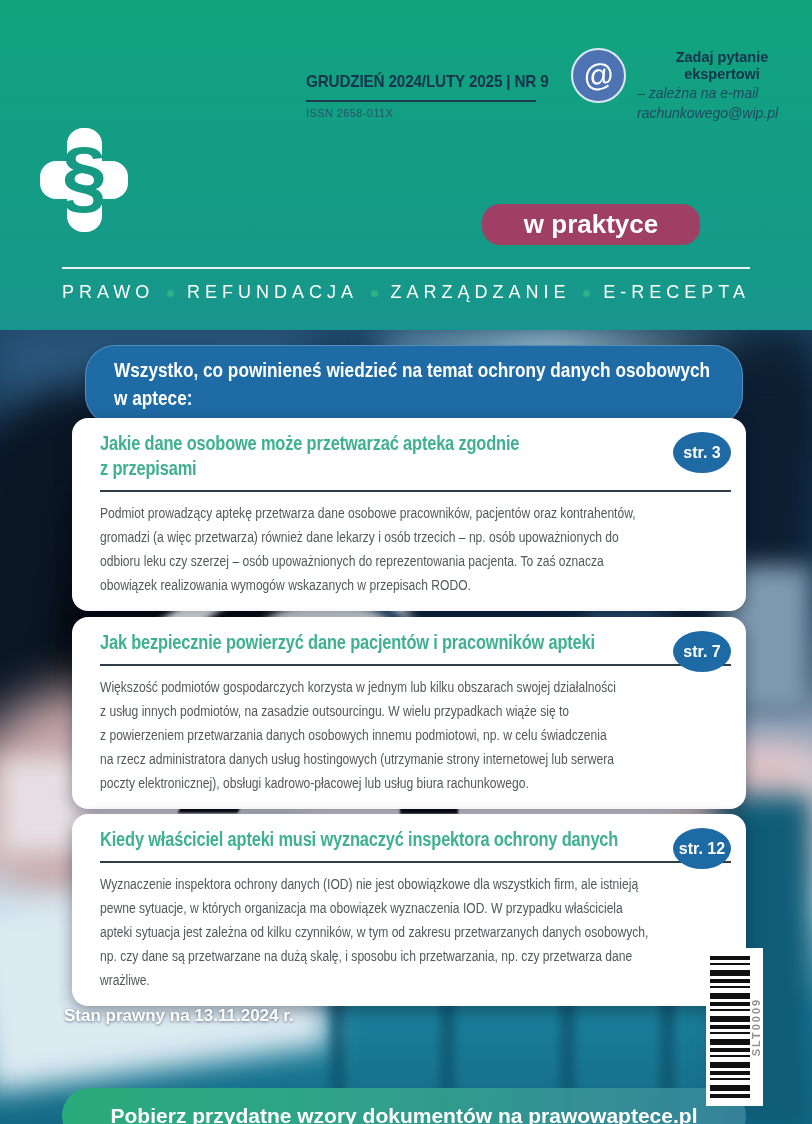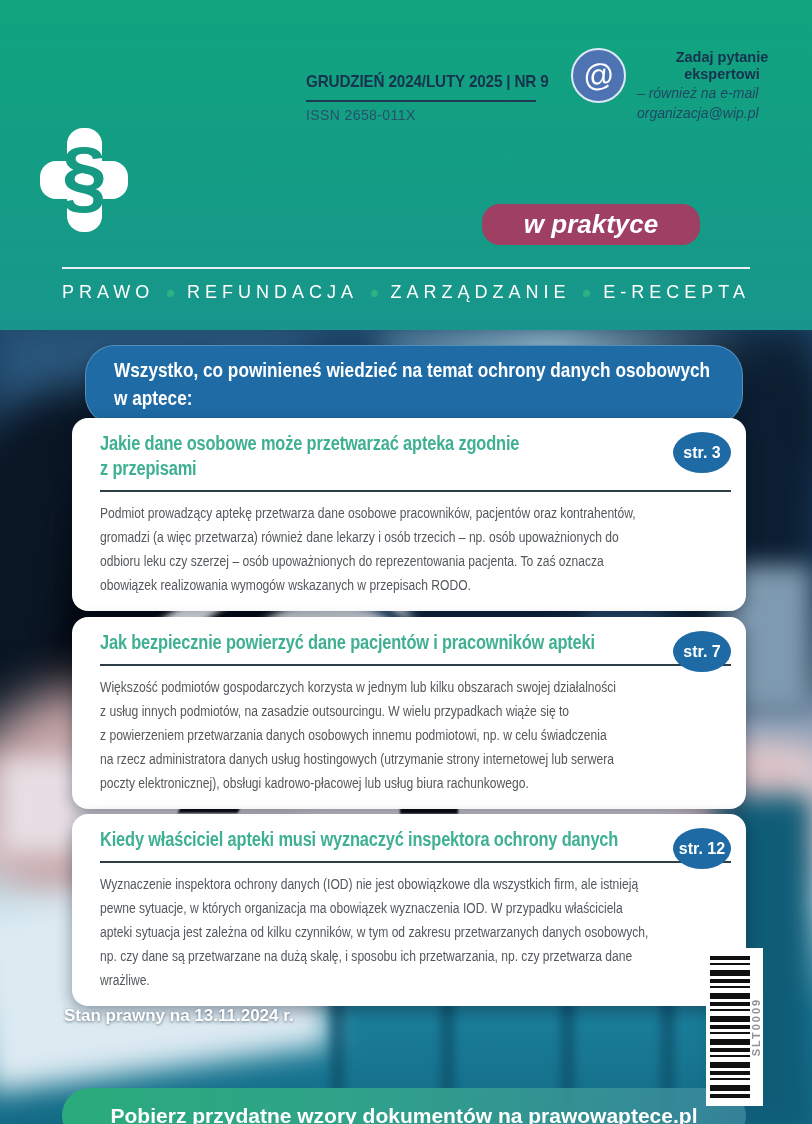--- a/index.html
+++ b/index.html
@@ -32,35 +32,35 @@
   .b16{ right:0; top:415px; width:125px; height:125px; background:#d8bfc4; filter:blur(18px); }
   .b17{ left:-25px; top:555px; width:345px; height:185px; background:#dceaf2; filter:blur(14px); transform:rotate(-8deg); }
   .b18{ right:0; top:465px; width:95px; height:335px; background:#0f5c77; filter:blur(13px); }
   .bar-v { width:15px; height:125px; top:665px; background:#0d4d68; opacity:.65; filter:blur(5px); }
   
   .special-badge { position:absolute; left:36px; top:47px; width:254px; height:54px; background:#ee7d2a;
     border-radius:27px; color:#fff; font-weight:bold; font-size:26px; display:flex; align-items:center; justify-content:center; letter-spacing:.5px; }
   .date-block { position:absolute; left:306px; top:52px; width:240px;margin-top:20px; }
   .issue-date { color:#16324d; font-weight:bold; font-size:17px; letter-spacing:-.2px; white-space:nowrap; width:112%; transform:scaleX(.9); transform-origin:left top; }
   .date-rule { width:230px; height:2px; background:#1d3a52; margin:8px 0 5px; }
-  .issn { color:#28506b; font-size:14px; letter-spacing:.4px; }
+  .issn { color:#28506b; font-size:11px; letter-spacing:.4px; }
   .at-wrap { position:absolute; left:571px; top:48px; width:55px; height:55px; border-radius:50%;
     background:#4d73b3; border:2px solid #dfe8f4; display:flex; align-items:center; justify-content:center; }
   .at-glyph { color:#fff; font-size:31px; line-height:1; transform:rotate(-8deg); }
   .expert-block { position:absolute; left:637px; top:49px; width:170px; color:#16324d; }
   .expert-title { font-weight:bold; font-size:14.5px; line-height:1.15;text-align:center; }
   .expert-line { font-style:italic; font-size:14px; color:#1f4763; margin-top:3px; line-height:1.2; }
   
   .logo-icon { position:absolute; left:40px; top:128px; width:88px; height:104px; }
   .cross-v { position:absolute; left:27px; top:0; width:35px; height:104px; background:#fff; border-radius:16px; }
   .cross-h { position:absolute; left:0; top:33px; width:88px; height:38px; background:#fff; border-radius:16px; }
   .para-glyph { position:absolute; left:50%; top:-4px; transform:translateX(-50%); font-size:82px; line-height:104px; font-weight:bold; color:#169a84; }
   .wordmark { position:absolute; left:138px; top:118px; color:#fff; font-weight:bold; font-size:69px; letter-spacing:-1.5px; white-space:nowrap; }
   .subtitle-badge { position:absolute; left:482px; top:204px; width:218px; height:41px; background:#9e3f63; border-radius:18px;
-    color:#fff; font-weight:bold; font-style:italic; font-size:26px; display:flex; align-items:center; justify-content:center; }
+    color:#fff; font-weight:bold; font-size:26px; display:flex; align-items:center; justify-content:center; }
   .top-rule { position:absolute; left:62px; top:267px; width:688px; height:2px; background:#e9f1f5; }
   .nav { position:absolute; left:62px; top:282px; width:688px; display:flex; align-items:center; justify-content:space-between; }
   .nav-item { color:#fff; font-weight:normal; font-size:18px; letter-spacing:5px; white-space:nowrap; }
   .nav-dot { width:7px; height:7px; border-radius:50%; background:#2db286; margin-top:2px; }
   
   .headline-box { position:absolute; left:85px; top:345px; width:658px; background:#1f6ba5; border:1.5px solid rgba(180,215,235,.35);
     border-radius:30px; padding:10px 28px 12px; box-shadow:0 4px 12px rgba(0,20,40,.3); }
   .headline-text { color:#fff; font-weight:bold; font-size:21px; line-height:1.33; white-space:pre-line;
     width:122%; transform:scaleX(.82); transform-origin:left top; }
   .card { position:absolute; left:72px; width:674px; background:#fff; border-radius:16px; padding:13px 28px 14px;
@@ -119,22 +119,22 @@
     <div class="issue-date">GRUDZIEŃ 2024/LUTY 2025 | NR 9</div>
     <div class="date-rule"></div>
     <div class="issn">ISSN 2658-011X</div>
   </div>
 
   <div class="at-wrap">
     <span class="at-glyph">@</span>
   </div>
   <div class="expert-block">
     <div class="expert-title">Zadaj pytanie ekspertowi</div>
-    <div class="expert-line">– również na e-mail</div>
-    <div class="expert-line">organizacja@wip.pl</div>
+    <div class="expert-line">– zależna na e-mail</div>
+    <div class="expert-line">rachunkowego@wip.pl</div>
   </div>
 
   <div class="logo-icon">
     <div class="cross-v"></div>
     <div class="cross-h"></div>
     <div class="para-glyph">§</div>
   </div>
   <div class="subtitle-badge">w praktyce</div>
 
   <div class="top-rule"></div>

